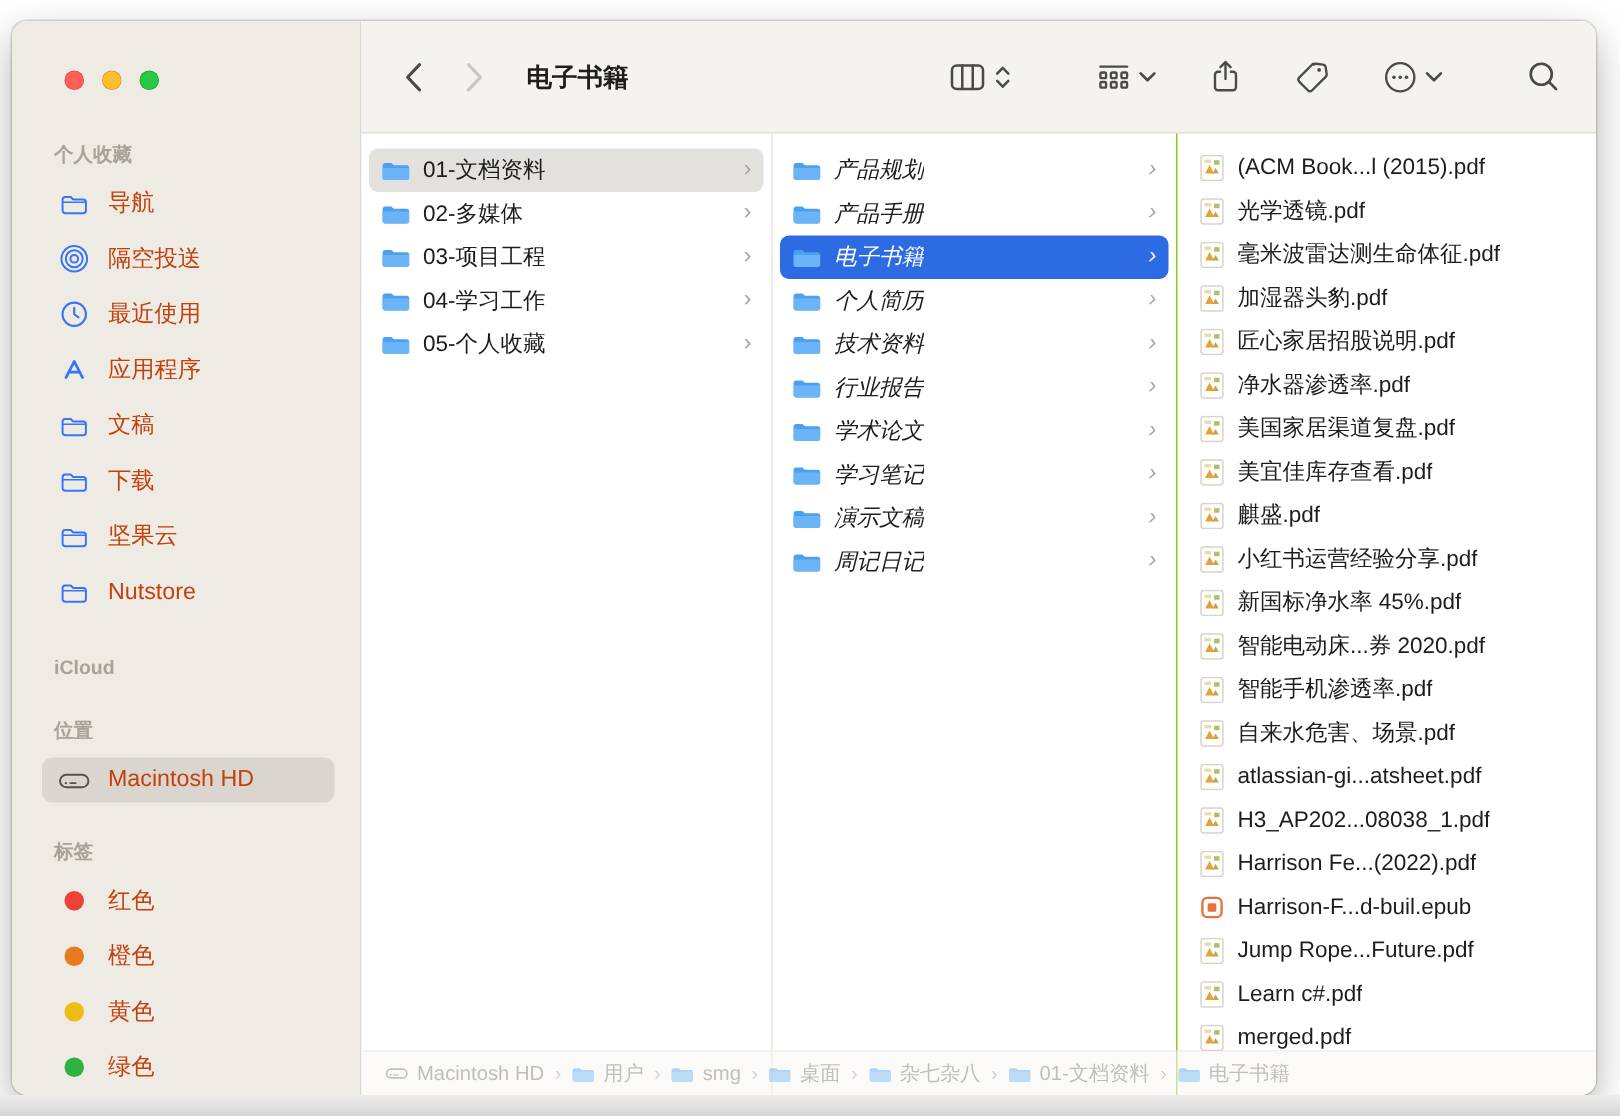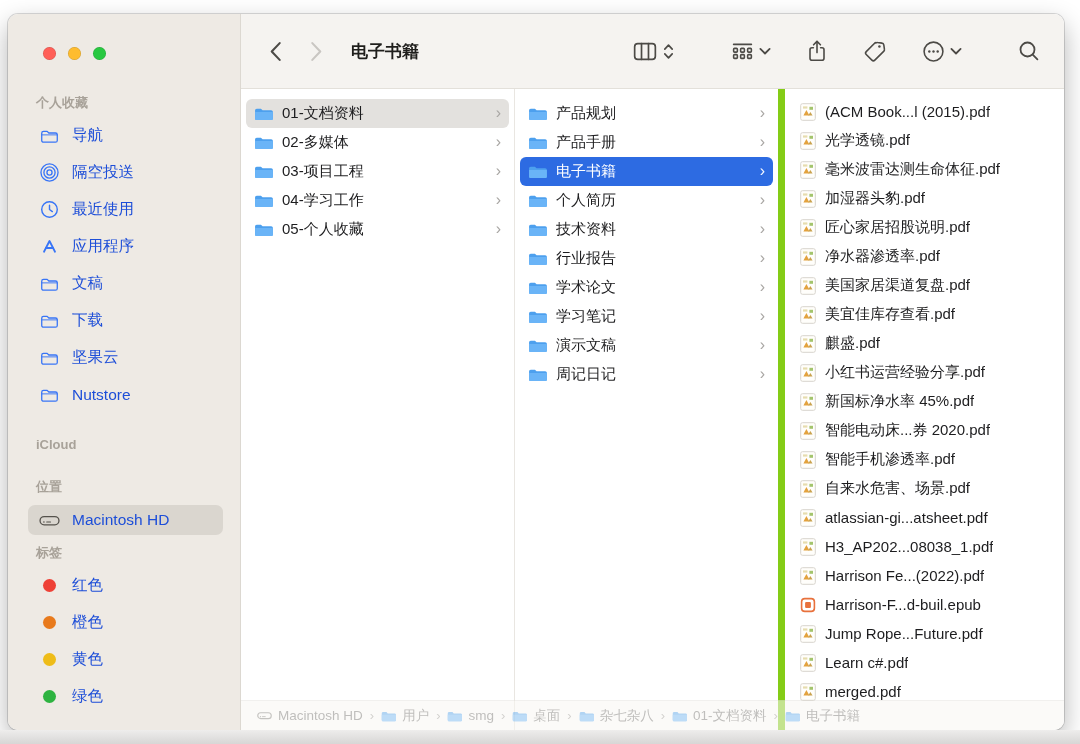--- a/index.html
+++ b/index.html
@@ -13,43 +13,43 @@
        box-shadow:0 10px 26px rgba(0,0,0,.30),0 0 0 1px rgba(0,0,0,.14);}
   
   .sidebar{width:232px;flex:none;background:#eeeae4;border-right:1px solid #dcd8d1;
        position:relative;}
   .traffic{position:absolute;top:33px;left:35px;display:flex;gap:12px;}
   .tl{width:13px;height:13px;border-radius:50%;box-shadow:inset 0 0 0 .5px rgba(0,0,0,.18);}
   .side-scroll{padding-top:80px;}
   .side-head{margin:0 17px 5px 28px;font-size:13px;font-weight:700;color:#a8a299;}
   .side-head.sp1{margin-top:24px;}
   .side-head.sp2{margin-top:26px;}
-  .side-head.sp3{margin-top:9px;}
+  .side-head.sp3{margin-top:24px;}
   .side-item{height:37px;margin:0 17px 0 20px;padding:0 6px 0 10px;border-radius:7px;
-       display:flex;align-items:center;gap:12px;font-size:15.5px;color:#1d4ed8;cursor:default;}
+       display:flex;align-items:center;gap:12px;font-size:15.5px;color:#c2410c;cursor:default;}
   .side-item.sel{background:#dad6cf;height:30px;margin-top:9px;}
   .side-ic{width:22px;display:flex;justify-content:center;align-items:center;color:#3875f6;flex:none;}
   .side-ic.gray{color:#55524c;}
   .tagdot{width:13px;height:13px;border-radius:50%;display:inline-block;}
   
   .main{flex:1;position:relative;background:#ffffff;display:flex;flex-direction:column;}
   .toolbar{height:74px;flex:none;background:#f5f3f0;border-bottom:1px solid #e3e0da;
        display:flex;align-items:center;padding:0 24px 0 28px;color:#4c4a46;}
   .tbtn{display:flex;align-items:center;justify-content:center;cursor:default;}
   .tbtn.disabled{color:#c9c6c2;}
   .tb-title{font-size:17px;font-weight:700;color:#1f1e1c;margin-left:28px;}
   .tb-back{margin-right:28px;}
   .tb-right{margin-left:auto;display:flex;align-items:center;}
   .ctrl{display:flex;align-items:center;gap:5px;}
   .gap36{margin-left:36px;} .gap56{margin-left:56px;}
   
   .cols{flex:1;display:flex;min-height:0;}
   .col{padding-top:10px;box-sizing:border-box;}
   .col1{width:274px;border-right:1px solid #e9e6e1;}
-  .col2{width:270px;border-right:7px solid #84cc16;}
+  .col2{width:270px;border-right:1px solid #84cc16;font-style:italic;}
   .col3{flex:1;position:relative;z-index:3;padding-top:8px;overflow:hidden;}
   .row{height:29px;margin:0 5px;padding:0 8px 0 8px;border-radius:6px;display:flex;
        align-items:center;gap:9px;font-size:15px;color:#1d1d1f;cursor:default;}
   .row.selgray{background:#e3e1de;}
   .row.selblue{background:#2d6be2;color:#ffffff;}
   .row .ic{display:flex;flex:none;}
   .row .lbl{white-space:nowrap;overflow:hidden;text-overflow:ellipsis;}
   .chev{margin-left:auto;font-size:16px;line-height:1;color:#a9a7a4;transform:translateY(-1px);}
   .selblue .chev{color:#f2f6ff;}
   .frow{height:29px;padding:0 8px 0 14px;display:flex;align-items:center;gap:9px;

